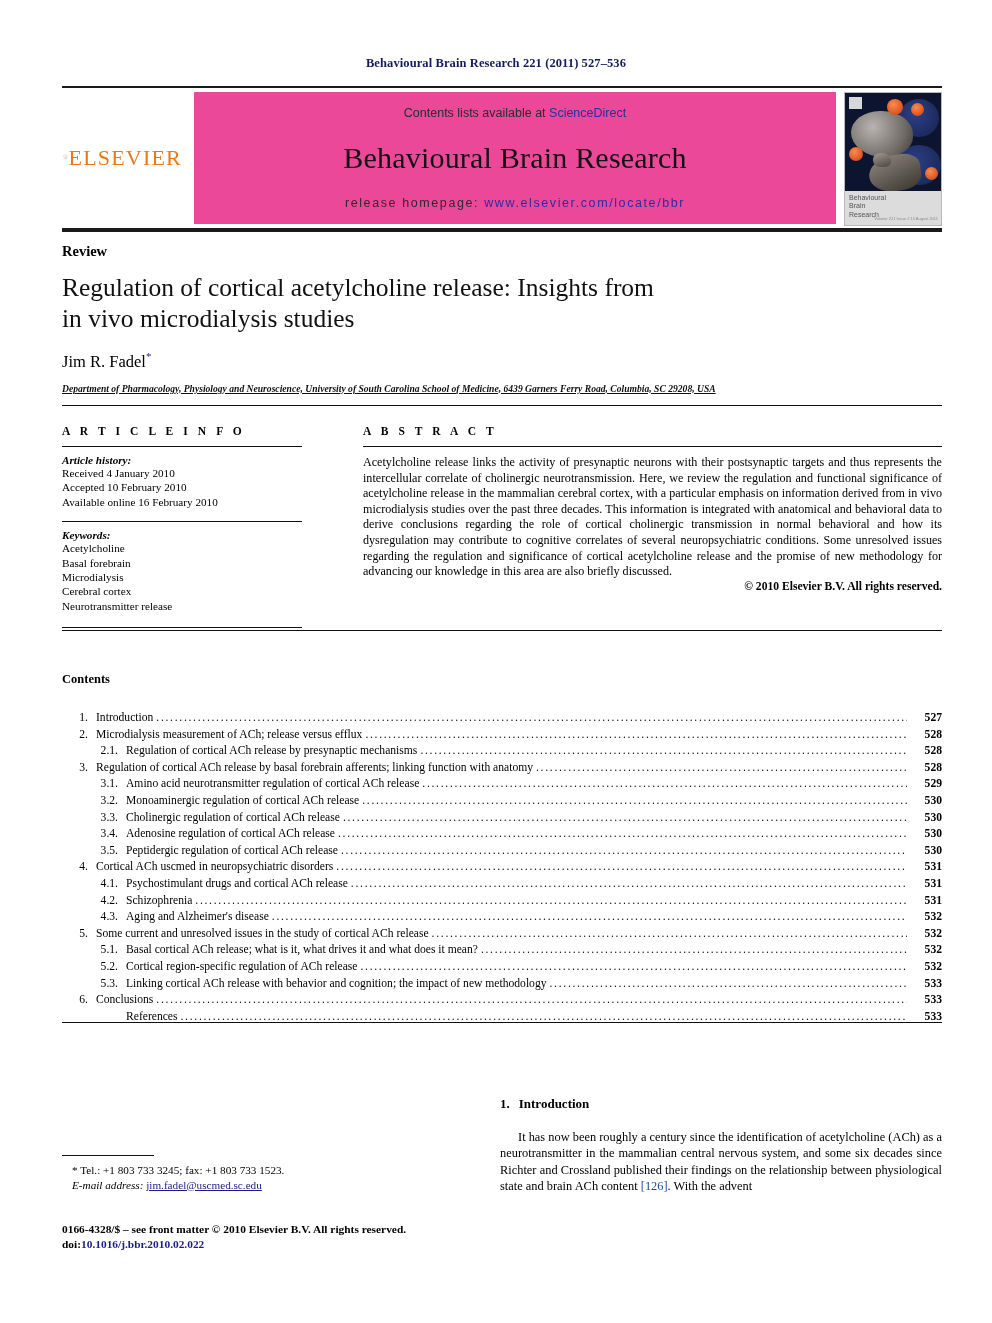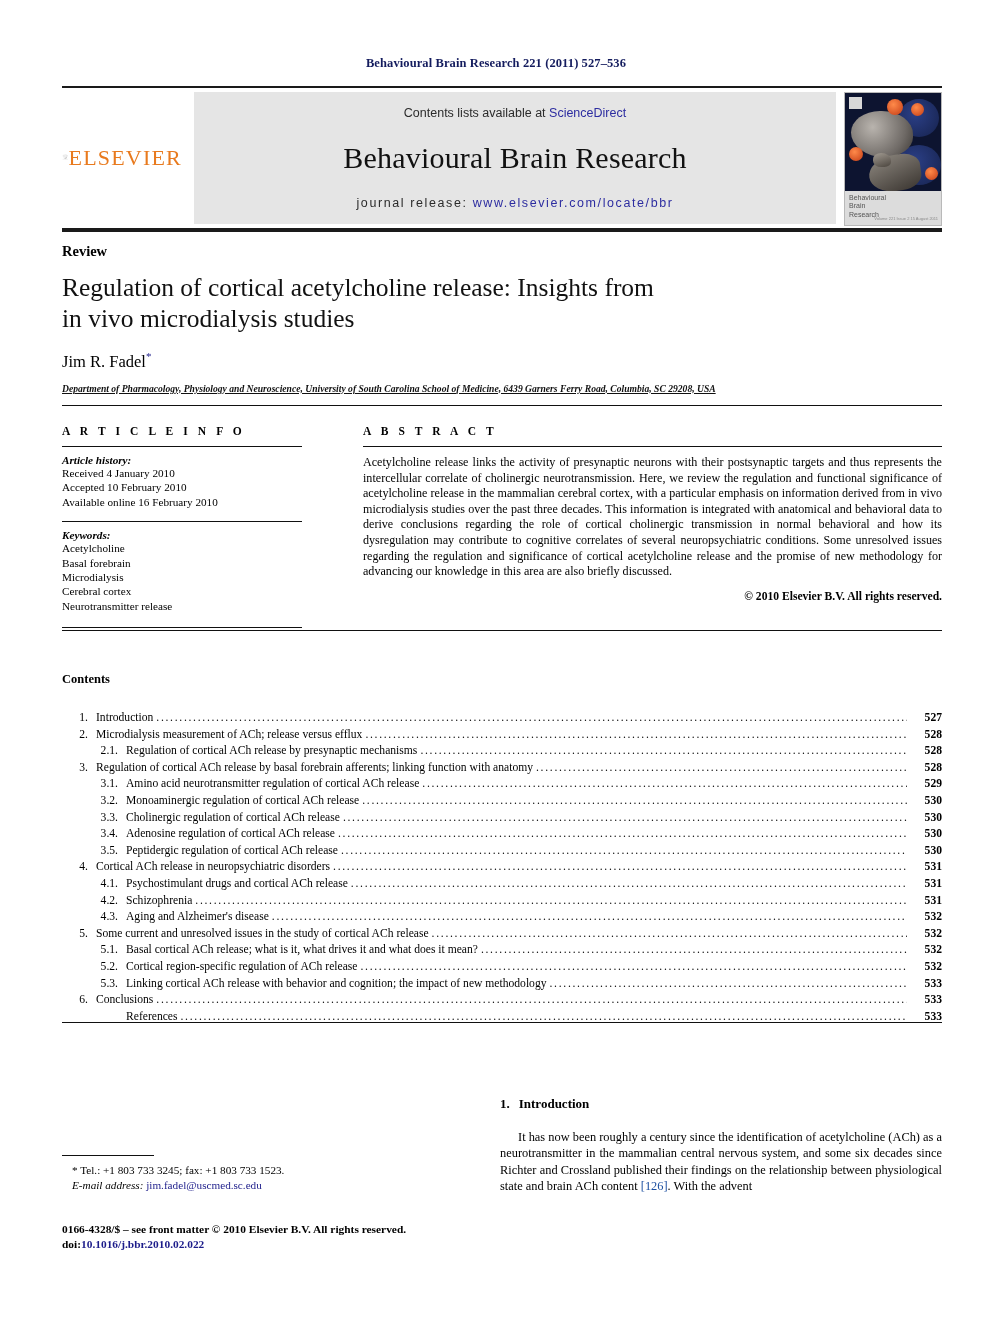--- a/index.html
+++ b/index.html
@@ -26,21 +26,21 @@
   .masthead { position:absolute; left:62px; top:86px; width:880px; }
   .masthead-rule-top { border-top:2.4px solid #1a1a1a; width:880px; }
   .masthead-body { display:flex; align-items:stretch; height:132px; margin-top:4px; }
 
   .elsevier-logo { width:120px; flex:0 0 120px; display:flex; flex-direction:row;
                    align-items:center; justify-content:flex-end; padding-bottom:2px; }
   .elsevier-tree { width:112px; height:92px; }
   .elsevier-word { font-family:"Liberation Serif", serif; font-size:22px; letter-spacing:1.2px;
                    color:#e87a1e; font-weight:400; line-height:1; margin-top:2px; }
 
-  .masthead-center { flex:1 1 auto; background:#e5e5e5; margin:0 8px 0 12px;
+  .masthead-center { flex:1 1 auto; background:#ec4899; margin:0 8px 0 12px;
                      display:flex; flex-direction:column; align-items:center;
                      justify-content:space-between; padding:14px 0 14px 0; }
   .sd-line { font-family:"Liberation Sans", sans-serif; font-size:12.5px; color:#2b2b2b; }
   .sd-link { color:#2c2ca0; }
   .journal-title { font-family:"Liberation Serif", serif; font-size:30px; color:#111; letter-spacing:0.2px; }
   .homepage-line { font-family:"Liberation Sans", sans-serif; font-size:12.5px; color:#2b2b2b; letter-spacing:1.6px; }
   .homepage-url { color:#2c2ca0; }
 
   .cover-thumb { width:96px; flex:0 0 96px; height:132px; position:relative; overflow:hidden;
                  background:#0d1430; border:1px solid #b9b9b9; }
@@ -92,21 +92,21 @@
   .info-rule { border-top:1.4px solid #111; margin:9px 0 7px 0; }
   .info-rule-2 { border-top:1.4px solid #111; margin:12px 0 7px 0; }
   .info-label { font-family:"Liberation Serif", serif; font-style:italic; font-weight:bold; font-size:11.2px; }
   .info-line { font-family:"Liberation Serif", serif; font-size:11.2px; line-height:14.4px; }
   .info-rule-end { border-top:1.4px solid #111; margin-top:14px; }
 
   .abs-rule { border-top:1.4px solid #111; margin:9px 0 8px 0; }
   .abs-text { font-family:"Liberation Serif", serif; font-size:12.1px; line-height:15.6px;
               text-align:justify; }
   .abs-copy { font-family:"Liberation Serif", serif; font-size:11.6px; text-align:right;
-              font-weight:bold; margin-top:10px; }
+              font-weight:bold; }
 
   .rule-thin-2 { position:absolute; left:62px; top:630px; width:880px; border-top:0.9px solid #111; }
 
   
   .contents { position:absolute; left:62px; top:672px; width:880px; }
   .contents-head { font-family:"Liberation Serif", serif; font-weight:bold; font-size:12.5px; }
   .toc { margin-top:23px; }
   .toc-row { display:flex; align-items:baseline; font-family:"Liberation Serif", serif;
              font-size:11.6px; line-height:16.6px; }
   .toc-num { width:26px; flex:0 0 26px; text-align:right; padding-right:8px; }
@@ -116,21 +116,21 @@
               letter-spacing:1.7px; color:#111; }
   .toc-page { width:32px; flex:0 0 32px; text-align:right; font-weight:bold; }
 
   .rule-thin-3 { position:absolute; left:62px; top:1022px; width:880px; border-top:0.9px solid #111; }
 
   
   .footnote { position:absolute; left:62px; top:1155px; width:400px; }
   .fn-rule { width:92px; border-top:1.3px solid #111; margin-bottom:7px; }
   .fn-line { font-family:"Liberation Serif", serif; font-size:11.2px; line-height:15px; padding-left:10px; }
   .fn-em { font-style:italic; }
-  .fn-link { color:#1c1c8a; }
+  .fn-link { color:#1c1c8a;text-decoration:underline; }
 
   .issnblock { position:absolute; left:62px; top:1222px; width:470px; }
   .issn-line { font-family:"Liberation Serif", serif; font-size:11.4px; line-height:15.4px; font-weight:bold; }
   .doi-link { color:#1c1c8a; font-weight:bold; }
 
   .intro { position:absolute; left:500px; top:1096px; width:442px; }
   .intro-head { font-family:"Liberation Serif", serif; font-weight:bold; font-size:13px; }
   .intro-head .n { margin-right:9px; }
   .intro-p { font-family:"Liberation Serif", serif; font-size:12.4px; line-height:16.3px;
              text-align:justify; margin-top:17px; text-indent:18px; }
@@ -194,21 +194,21 @@
         </svg>
         <div class="elsevier-word">ELSEVIER</div>
       </div>
 
       <div class="masthead-center">
         <div class="sd-line">
           <span>Contents lists available at </span><span class="sd-link">ScienceDirect</span>
         </div>
         <div class="journal-title">Behavioural Brain Research</div>
         <div class="homepage-line">
-          <span>journal release:</span>
+          <span>release homepage:</span>
           <span class="homepage-url">www.elsevier.com/locate/bbr</span>
         </div>
       </div>
 
       <div class="cover-thumb">
         <div class="cv-corner"></div>
         <div class="cv-blob1"></div>
         <div class="cv-blob2"></div>
         <div class="cv-brain"></div>
         <div class="cv-rat"></div>
@@ -327,21 +327,21 @@
           <span class="toc-page">530</span>
         </div>
         <div class="toc-row">
           <span class="toc-num sub">3.5.</span>
           <span class="toc-label">Peptidergic regulation of cortical ACh release</span>
           <span class="toc-dots">........................................................................................................................................................................................................</span>
           <span class="toc-page">530</span>
         </div>
         <div class="toc-row">
           <span class="toc-num">4.</span>
-          <span class="toc-label">Cortical ACh release in neuropsychiatric disorders</span>
+          <span class="toc-label">Cortical ACh uscmed in neuropsychiatric disorders</span>
           <span class="toc-dots">........................................................................................................................................................................................................</span>
           <span class="toc-page">531</span>
         </div>
         <div class="toc-row">
           <span class="toc-num sub">4.1.</span>
           <span class="toc-label">Psychostimulant drugs and cortical ACh release</span>
           <span class="toc-dots">........................................................................................................................................................................................................</span>
           <span class="toc-page">531</span>
         </div>
         <div class="toc-row">

